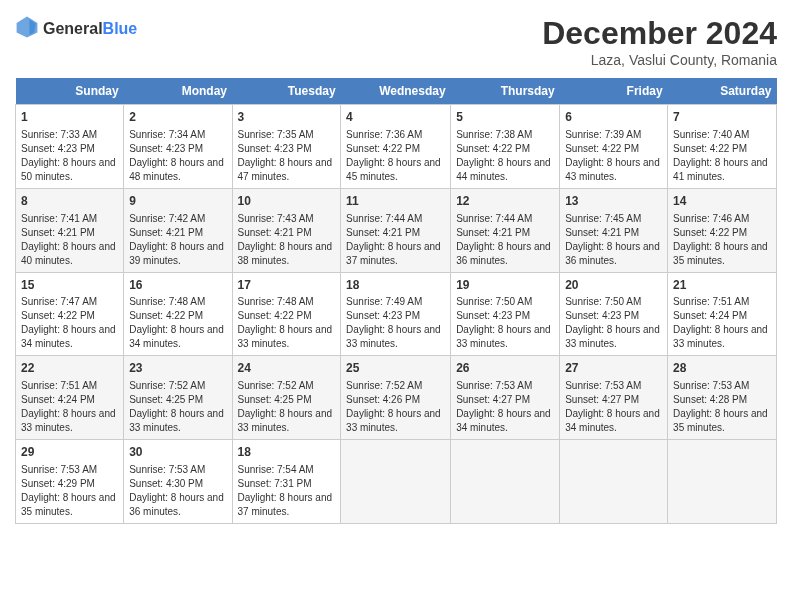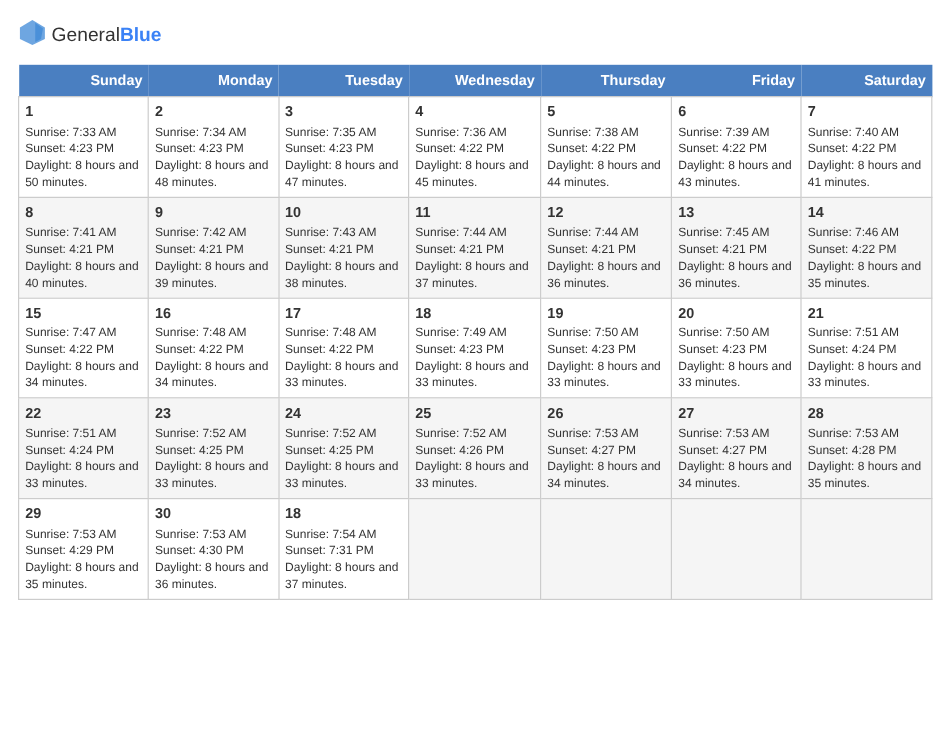--- a/index.html
+++ b/index.html
@@ -87,25 +87,27 @@
   <div class="header-area">
     <div class="logo">
       <div>
         <svg class="logo-icon" viewBox="0 0 30 30">
           <polygon points="15,2 28,10 28,22 15,28 2,22 2,10" fill="#4a90d9" opacity="0.8"></polygon>
           <polygon points="18,5 26,11 24,22 18,25" fill="#4a90d9"></polygon>
         </svg>
       </div>
       <div>
         <div>
-          <span style="color:#333;font-size:16px;font-weight:normal;">General</span><span style="color:#3b82f6;font-size:16px;font-weight:bold;">Blue</span>
+          <span style="color:#333;font-size:16px;font-weight:bold;">General</span><span style="color:#3b82f6;font-size:16px;font-weight:bold;">Blue</span>
         </div>
       </div>
     </div>
     <div class="title-area">
+      <div class="month-title">December 2024</div>
+      <div class="subtitle">Laza, Vaslui County, Romania</div>
     </div>
   </div>
 
   <table>
     <thead>
       <tr>
         <th>Sunday</th>
         <th>Monday</th>
         <th>Tuesday</th>
         <th>Wednesday</th>

